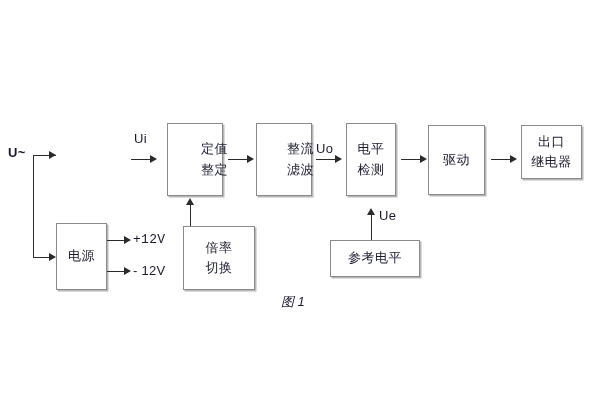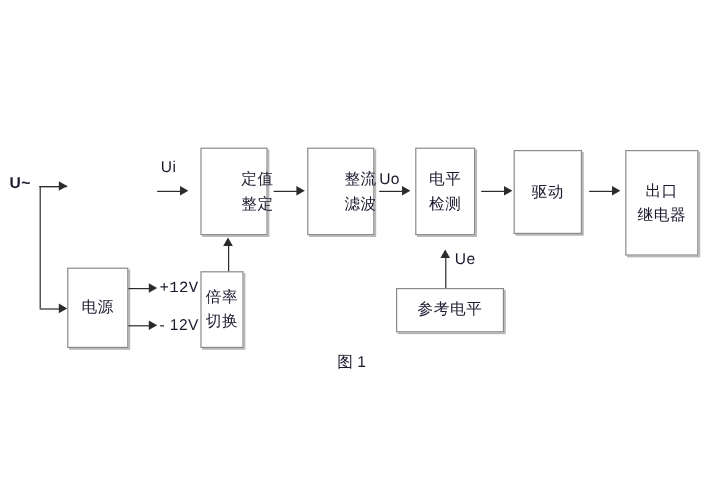--- a/index.html
+++ b/index.html
@@ -134,48 +134,48 @@
   <div class="hline" style="left:401px; top:159px; width:22px;"></div>
   <div class="arrow-r" style="left:420px; top:154.5px;"></div>
 
   <div class="block" style="left:428px; top:125px; width:57px; height:70px;">
     <span>驱动</span>
   </div>
 
   <div class="hline" style="left:491px; top:159px; width:22px;"></div>
   <div class="arrow-r" style="left:510px; top:154.5px;"></div>
 
-  <div class="block" style="left:521px; top:125px; width:61px; height:88px;">
+  <div class="block" style="left:521px; top:125px; width:61px; height:54px;">
     <span>出口</span>
     <span>继电器</span>
   </div>
 
   <div class="block" style="left:56px; top:223px; width:51px; height:67px;">
     <span>电源</span>
   </div>
 
   <div class="hline" style="left:107px; top:240px; width:20px;"></div>
   <div class="arrow-r" style="left:124px; top:235.5px;"></div>
   <div class="label" style="left:133px; top:232px;font-family:Liberation Mono, monospace;">+12V</div>
 
   <div class="hline" style="left:107px; top:271px; width:20px;"></div>
   <div class="arrow-r" style="left:124px; top:266.5px;"></div>
   <div class="label" style="left:133px; top:263px;">- 12V</div>
 
-  <div class="block" style="left:167px; top:226px; width:36px; height:64px;">
+  <div class="block" style="left:183px; top:226px; width:72px; height:64px;">
     <span>倍率</span>
     <span>切换</span>
   </div>
 
   <div class="vline" style="left:190px; top:203px; height:23px;"></div>
   <div class="arrow-u" style="left:185.5px; top:198px;"></div>
 
   <div class="block" style="left:330px; top:240px; width:90px; height:37px;">
     <span>参考电平</span>
   </div>
 
   <div class="vline" style="left:371px; top:213px; height:27px;"></div>
   <div class="arrow-u" style="left:366.5px; top:208px;"></div>
   <div class="label" style="left:379px; top:208px;">Ue</div>
 
-  <div class="caption" style="left:281px; top:293px;">图 1</div>
+  <div class="caption" style="left:281px; top:293px;font-style:italic;">图 1</div>
 
 </div>
 
 </body></html>

